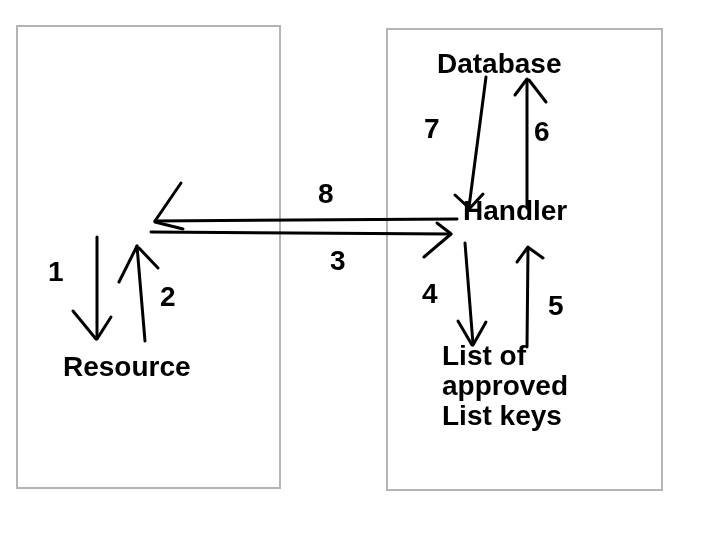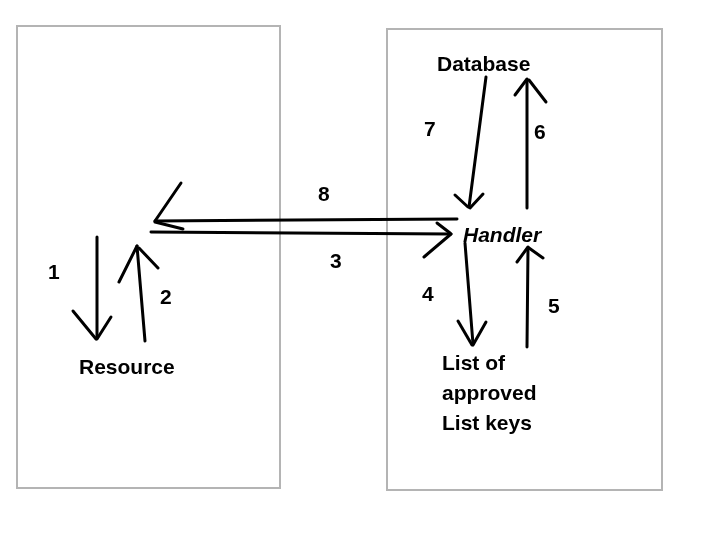--- a/index.html
+++ b/index.html
@@ -32,31 +32,31 @@
   }
   .arrows-layer path {
     stroke: #000000;
     stroke-width: 3;
     fill: none;
     stroke-linecap: round;
   }
   .label {
     position: absolute;
     font-weight: 700;
-    font-size: 21px;
+    font-size: 28px;
     line-height: 30px;
     white-space: nowrap;
     color: #000000;
   }
   
   .node-app            { left: 92px;  top: 202px; }
-  .node-resource-owner { left: 63px;  top: 352px; margin-left: 16px; }
+  .node-resource-owner { left: 63px;  top: 352px; }
   .node-database       { left: 437px; top: 49px;  }
-  .node-handler        { left: 463px; top: 220px; font-style: italic; }
-  .node-oauth-list     { left: 442px; top: 348px; }
+  .node-handler        { left: 463px; top: 196px; }
+  .node-oauth-list     { left: 442px; top: 341px; }
   
   .num-1 { left: 48px;  top: 257px; }
   .num-2 { left: 160px; top: 282px; }
   .num-3 { left: 330px; top: 246px; }
   .num-4 { left: 422px; top: 279px; }
   .num-5 { left: 548px; top: 291px; }
   .num-6 { left: 534px; top: 117px; }
   .num-7 { left: 424px; top: 114px; }
   .num-8 { left: 318px; top: 179px; }
 </style>

